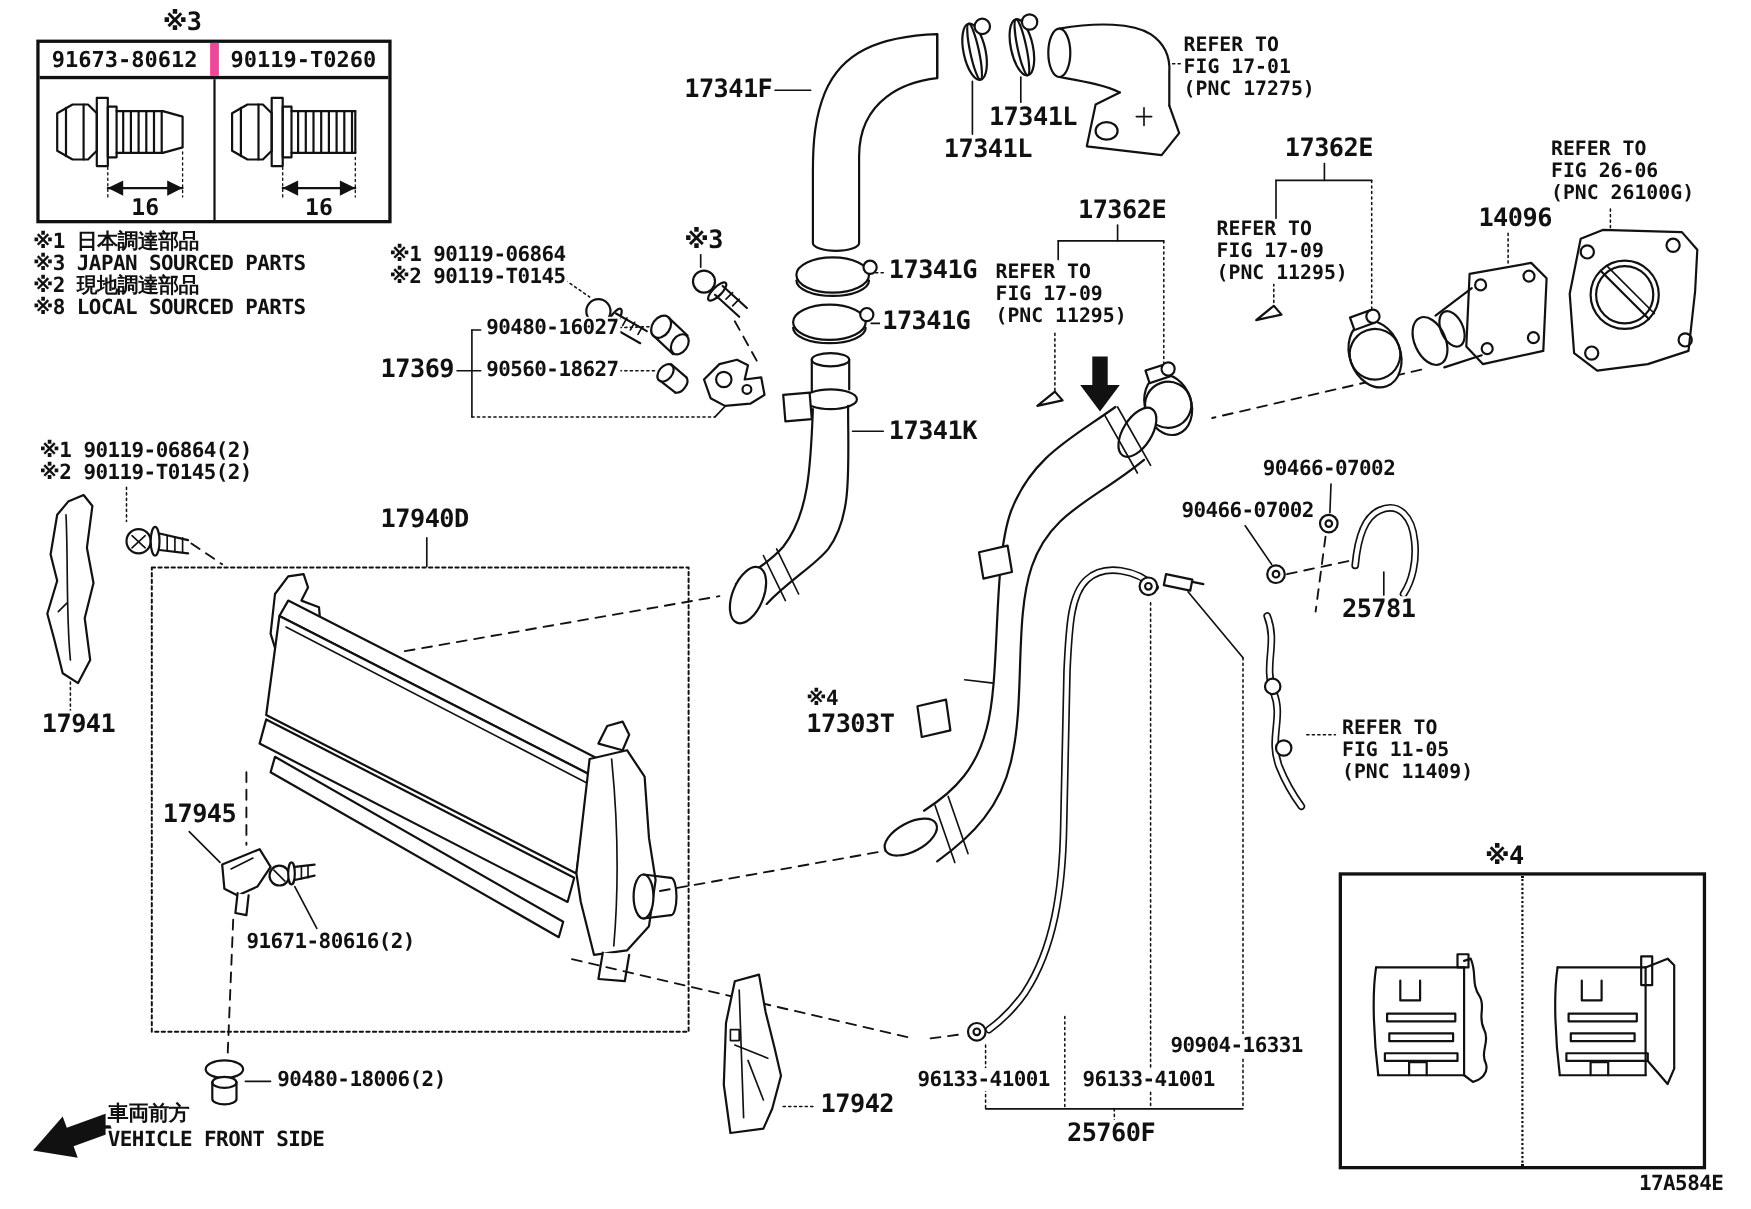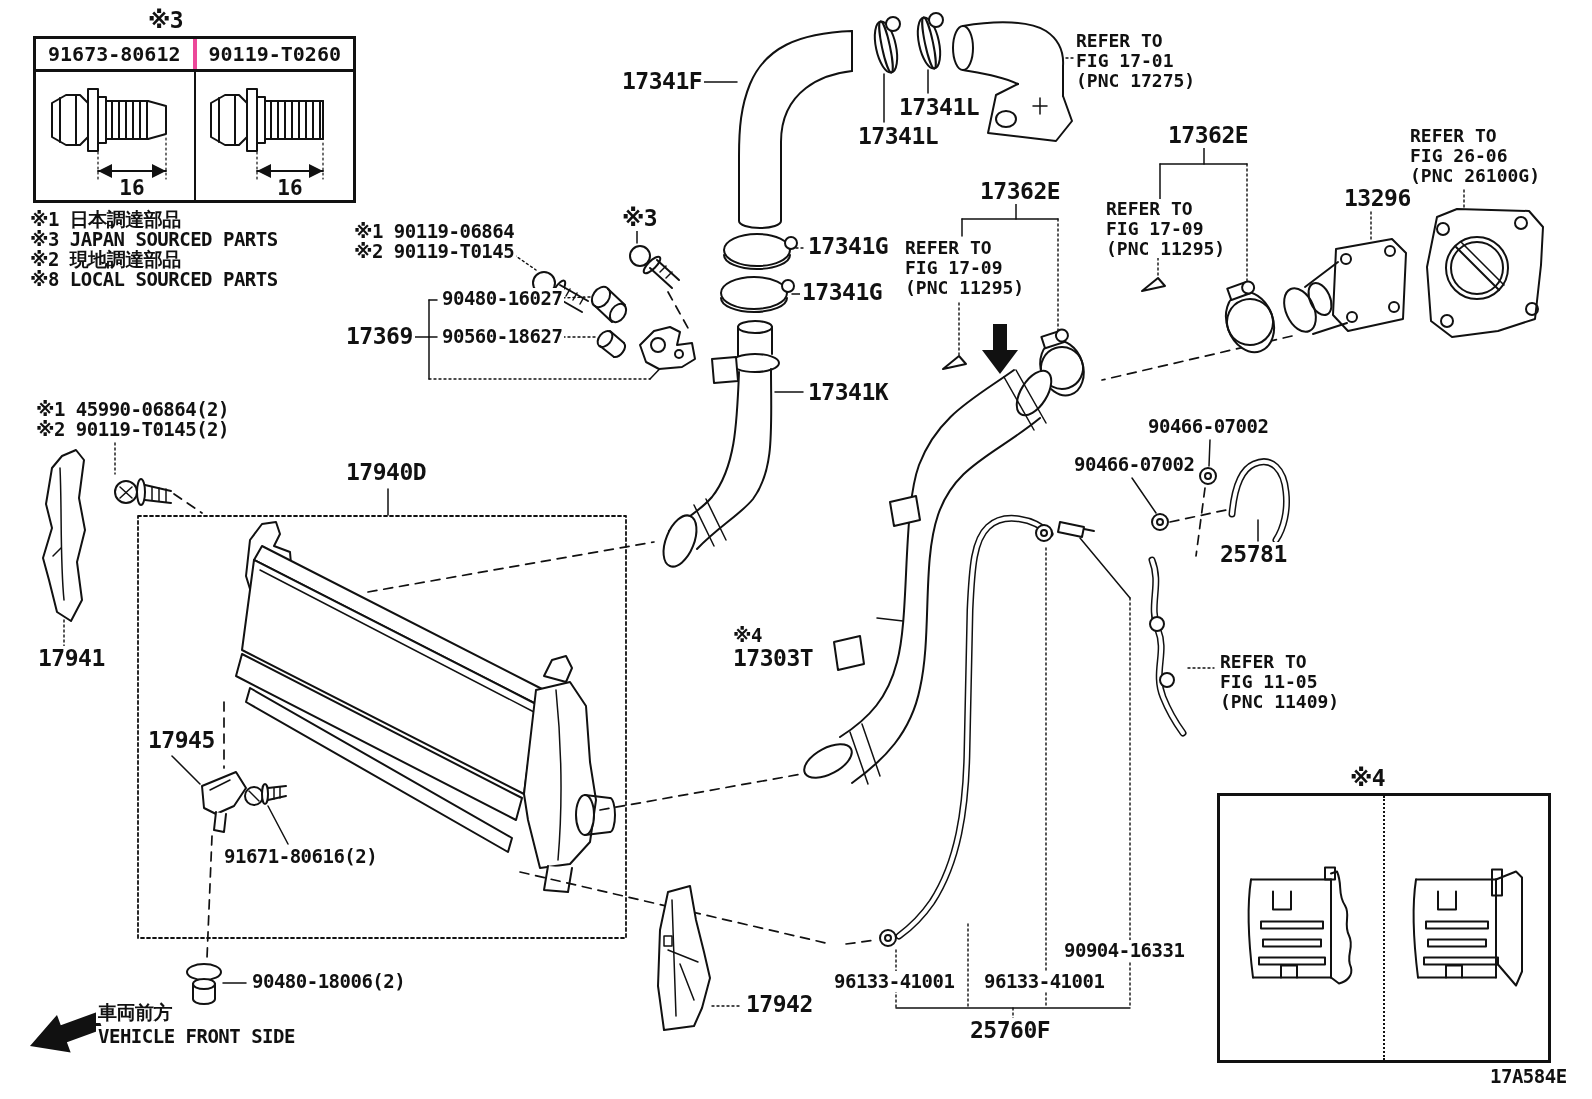--- a/index.html
+++ b/index.html
@@ -12,21 +12,21 @@
   #art .thin{stroke-width:1.5;}
   #art .dot{stroke-dasharray:2 3;stroke-width:1.4;}
   #art .dsh{stroke-dasharray:9 7;stroke-width:1.7;}
   .lbl{position:absolute;font-weight:bold;font-size:19px;line-height:1.1;background:#fff;
        white-space:pre-line;letter-spacing:-0.5px;padding:0 2px;}
   .big{font-size:23px;}
   .ref{font-size:18px;letter-spacing:0;}
   .tbl{position:absolute;border:3px solid #111;display:flex;flex-direction:column;background:#fff;}
   .tbl .hd{display:flex;border-bottom:3px solid #111;}
   .tbl .hd div{flex:1;text-align:center;font-weight:bold;font-size:20px;padding:3px 0;}
-  .tbl .hd div:first-child{border-right:4px solid #ec4899;}
+  .tbl .hd div:first-child{border-right:8px solid #ec4899;}
   .tbl .bd{flex:1;display:flex;}
   .tbl .bd .cell{flex:1;display:flex;align-items:center;justify-content:flex-end;}
   .tbl .bd .cell:first-child{border-right:2px solid #111;}
   #typeTable .hd div:first-child{border-right:2px dotted #111;}
   #typeTable .bd .cell:first-child{border-right:2px dotted #111;}
   .cellsvg{display:block;}
   .cellsvg *{stroke:#111;fill:none;stroke-width:2;stroke-linecap:round;stroke-linejoin:round;}
   .cellsvg .blk{fill:#111;stroke:none;}
   .cellsvg .dot{stroke-dasharray:2 3;stroke-width:1.2;}
   .cellsvg text{stroke:none;fill:#111;font-family:"DejaVu Sans Mono",monospace;
@@ -456,34 +456,34 @@
 FIG 17-01
 (PNC 17275)</div>
   <div class="lbl big" style="left:978px;top:179px">17362E</div>
   <div class="lbl ref" style="left:903px;top:238px">REFER TO
 FIG 17-09
 (PNC 11295)</div>
   <div class="lbl big" style="left:1166px;top:123px">17362E</div>
   <div class="lbl ref" style="left:1104px;top:199px">REFER TO
 FIG 17-09
 (PNC 11295)</div>
-  <div class="lbl big" style="left:1342px;top:186px">13296</div>
+  <div class="lbl big" style="left:1342px;top:186px">14096</div>
   <div class="lbl ref" style="left:1408px;top:126px">REFER TO
 FIG 26-06
 (PNC 26100G)</div>
   <div class="lbl big" style="left:806px;top:234px">17341G</div>
   <div class="lbl big" style="left:800px;top:280px">17341G</div>
   <div class="lbl big" style="left:620px;top:206px">※3</div>
   <div class="lbl" style="left:352px;top:221px">※1 90119-06864</div>
   <div class="lbl" style="left:352px;top:241px">※2 90119-T0145</div>
   <div class="lbl" style="left:440px;top:288px">90480-16027</div>
   <div class="lbl big" style="left:344px;top:324px">17369</div>
   <div class="lbl" style="left:440px;top:326px">90560-18627</div>
   <div class="lbl big" style="left:806px;top:380px">17341K</div>
-  <div class="lbl" style="left:34px;top:399px">※1 45990-06864(2)</div>
+  <div class="lbl" style="left:34px;top:399px">※1 90119-06864(2)</div>
   <div class="lbl" style="left:34px;top:419px">※2 90119-T0145(2)</div>
   <div class="lbl big" style="left:344px;top:460px">17940D</div>
   <div class="lbl big" style="left:36px;top:646px">17941</div>
 
   <div class="lbl" style="left:731px;top:604px">
     <span>※4</span>
     <span class="big">17303T</span>
   </div>
 
   <div class="lbl" style="left:1146px;top:416px">90466-07002</div>

